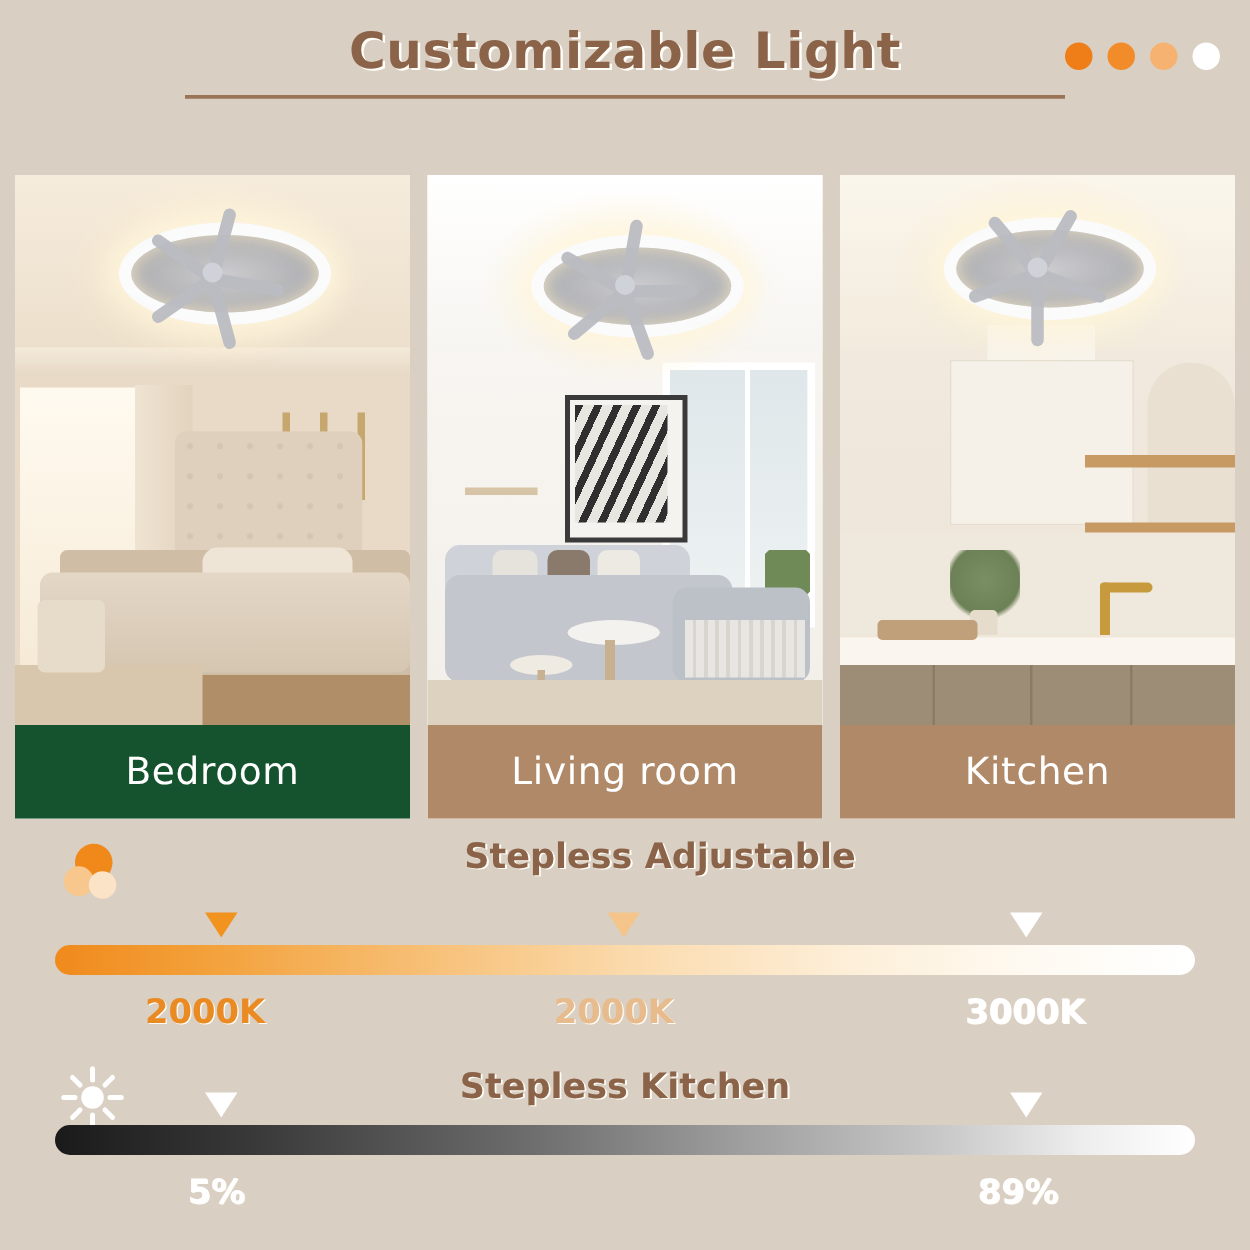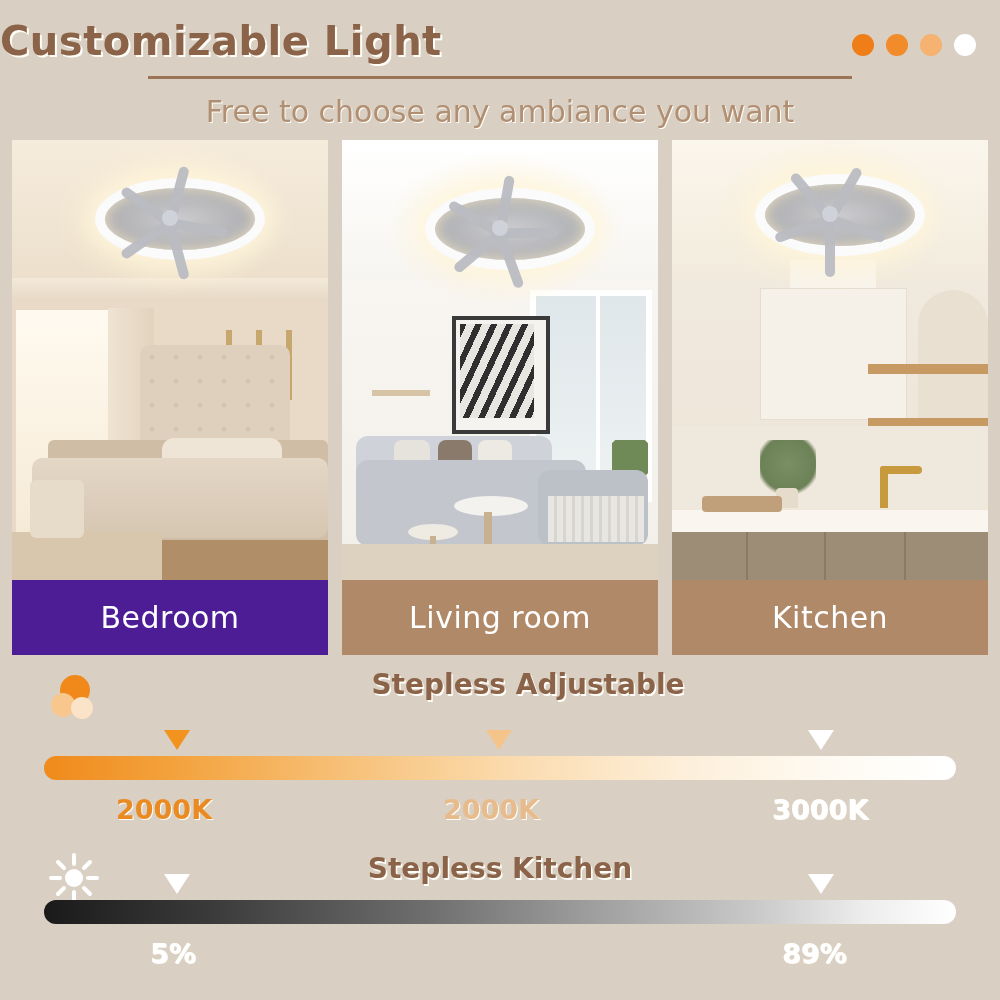--- a/index.html
+++ b/index.html
@@ -7,21 +7,21 @@
     width:1000px;height:1000px;
     background:#d9cfc2;
     font-family:"DejaVu Sans", sans-serif;
     overflow:hidden;
     position:relative;
   }
   .root{position:relative;width:1000px;height:1000px;}
 
   
   .title{
-    position:absolute;left:0;top:18px;width:1000px;
+    position:absolute;left:0;top:18px;width:1000px;text-align:center;
     font-family:"DejaVu Sans", sans-serif;
     font-weight:bold;font-size:40px;letter-spacing:.5px;
     color:#8a6349;
     text-shadow:2px 2px 0 #fffdf8;
   }
   .title-rule{
     position:absolute;left:148px;top:76px;width:704px;height:3px;
     background:#9a7455;
   }
   .subtitle{
@@ -145,21 +145,20 @@
   .bulb-icon{position:absolute;left:44px;width:58px;height:58px;}
   .sun-icon{position:absolute;left:44px;width:52px;height:52px;}
 </style>
 </head>
 <body>
 
 <div class="root">
 
   <div class="title">Customizable Light</div>
   <div class="title-rule"></div>
-  <div class="subtitle">Free to choose any ambiance you want</div>
 
   <div class="dots">
     <span class="dot" style="background:#ef7d18"></span>
     <span class="dot" style="background:#f28c2a"></span>
     <span class="dot" style="background:#f6b271"></span>
     <span class="dot" style="background:#ffffff"></span>
   </div>
 
   <div class="cards">
 
@@ -186,21 +185,21 @@
             <div class="ring"></div>
             <div class="blade" style="transform:rotate(10deg)"></div>
             <div class="blade" style="transform:rotate(75deg)"></div>
             <div class="blade" style="transform:rotate(145deg)"></div>
             <div class="blade" style="transform:rotate(215deg)"></div>
             <div class="blade" style="transform:rotate(285deg)"></div>
             <div class="hub"></div>
           </div>
         </div>
       </div>
-      <div class="caption" style="background:#4c1d95">Bedroom</div>
+      <div class="caption" style="background:#14532d">Bedroom</div>
     </div>
 
     <div class="card">
       <div class="photo">
         <div class="lv">
           <div class="ceiling" style="background:linear-gradient(#ffffff,#f7f5f1)"></div>
           <div class="winf"></div>
           <div class="winbar"></div>
           <div class="art"></div>
           <div class="artin"></div>

